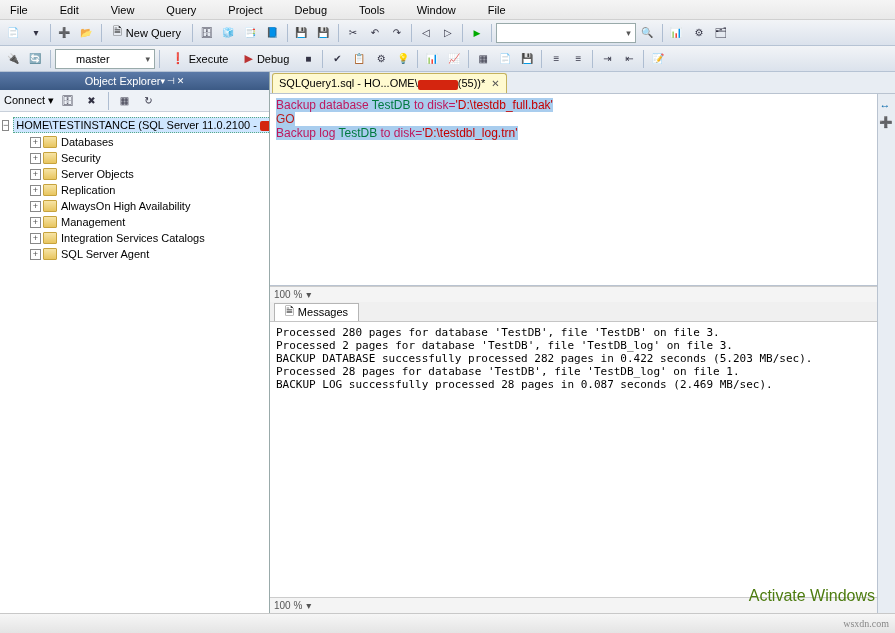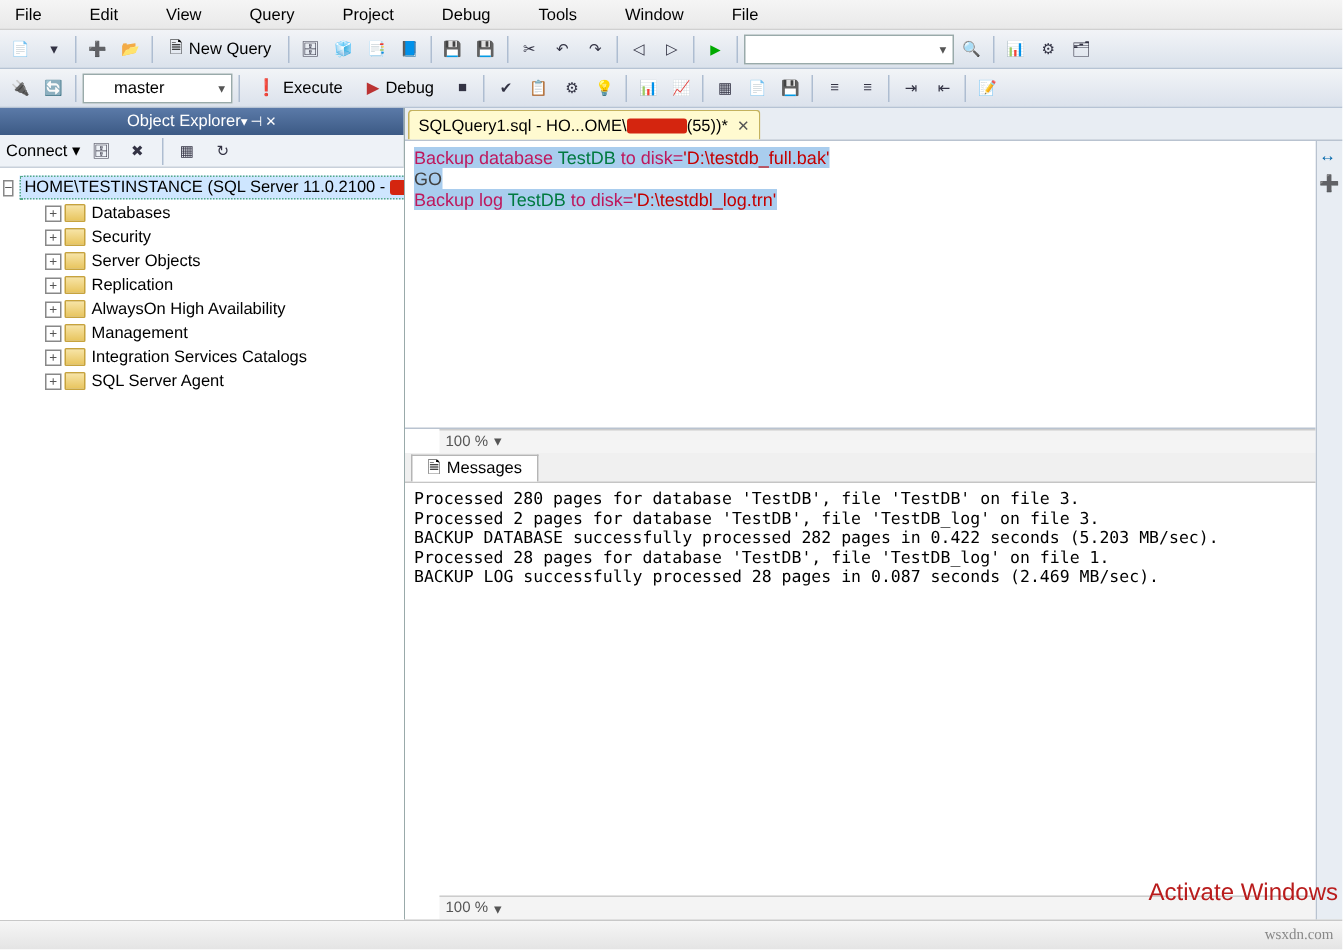--- a/index.html
+++ b/index.html
@@ -36,30 +36,30 @@
 .tab-bar { height: 22px; background: #e8edf3; display: flex; align-items: flex-end; padding: 0 2px; border-bottom: 1px solid #b9c3d0; }
 .tab { height: 20px; background: #fffad0; border: 1px solid #c4b25e; border-bottom: none; display: flex; align-items: center; padding: 0 6px; gap: 6px; font-size: 11px; border-radius: 3px 3px 0 0; }
 .tab .close { font-size: 10px; color: #555; cursor: pointer; }
 .editor-split { flex: 1; display: flex; flex-direction: column; position: relative; }
 .code-pane { flex: 1; position: relative; background: #fff; border-bottom: 1px solid #b9c3d0; }
 .code { position: absolute; inset: 0; padding: 4px 26px 4px 6px; font-family: Consolas, monospace; font-size: 12px; white-space: pre; overflow: auto; }
 .hl-line { background: #a9cdee; display: inline; }
 .kw { color: #be185d; }
 .str { color: #c40000; }
 .ident { color: #007a40; }
-.go { color: #404040; }
-.zoom-bar { height: 16px; display: flex; align-items: center; padding: 0 4px; gap: 4px; background: #f4f4f4; border-top: 1px solid #ccc; font-size: 10px; color: #555; margin-left: 23px; }
+.go { color: #b91c1c; }
+.zoom-bar { height: 16px; display: flex; align-items: center; padding: 0 4px; gap: 4px; background: #f4f4f4; border-top: 1px solid #ccc; font-size: 10px; color: #555; }
 .msg-tabs { height: 20px; background: #f0f0f0; display: flex; align-items: flex-end; padding: 0 4px; border-bottom: 1px solid #c5c5c5; }
 .msg-tab { height: 18px; background: #fff; border: 1px solid #b5b5b5; border-bottom: none; padding: 0 10px; font-size: 11px; display: flex; align-items: center; gap: 4px; }
 .msg-pane { flex: 1.4; padding: 4px 6px; font-family: Consolas, monospace; font-size: 11px; white-space: pre; background: #fff; overflow: auto; }
 .right-rail { width: 18px; background: #e8edf3; border-left: 1px solid #b9c3d0; display:flex; flex-direction:column; align-items:center; padding-top:4px; gap:4px; }
 .rail-icon { width:14px; height:14px; font-size:11px; color:#06a; }
 
 .statusbar { position:absolute; bottom:0; left:0; right:0; height:20px; background:linear-gradient(#f6f6f6,#e4e4e4); border-top:1px solid #c8c8c8; display:flex; align-items:center; padding:0 6px; font-size:10px; color:#555; justify-content:space-between; }
-.watermark { position:absolute; right:3px; bottom:28px; color:#b91c1c; font-size:16px; pointer-events:none; }
+.watermark { position:absolute; right:20px; bottom:28px; color:#4d7c0f; font-size:16px; pointer-events:none; }
 .attrib { position:absolute; bottom:4px; right:6px; font-size:10px; color:#888;font-family:Liberation Serif, serif; }
 </style>
 </head>
 <body>
 
 <div class="menubar">
   <span>File</span>
   <span>Edit</span>
   <span>View</span>
   <span>Query</span>

